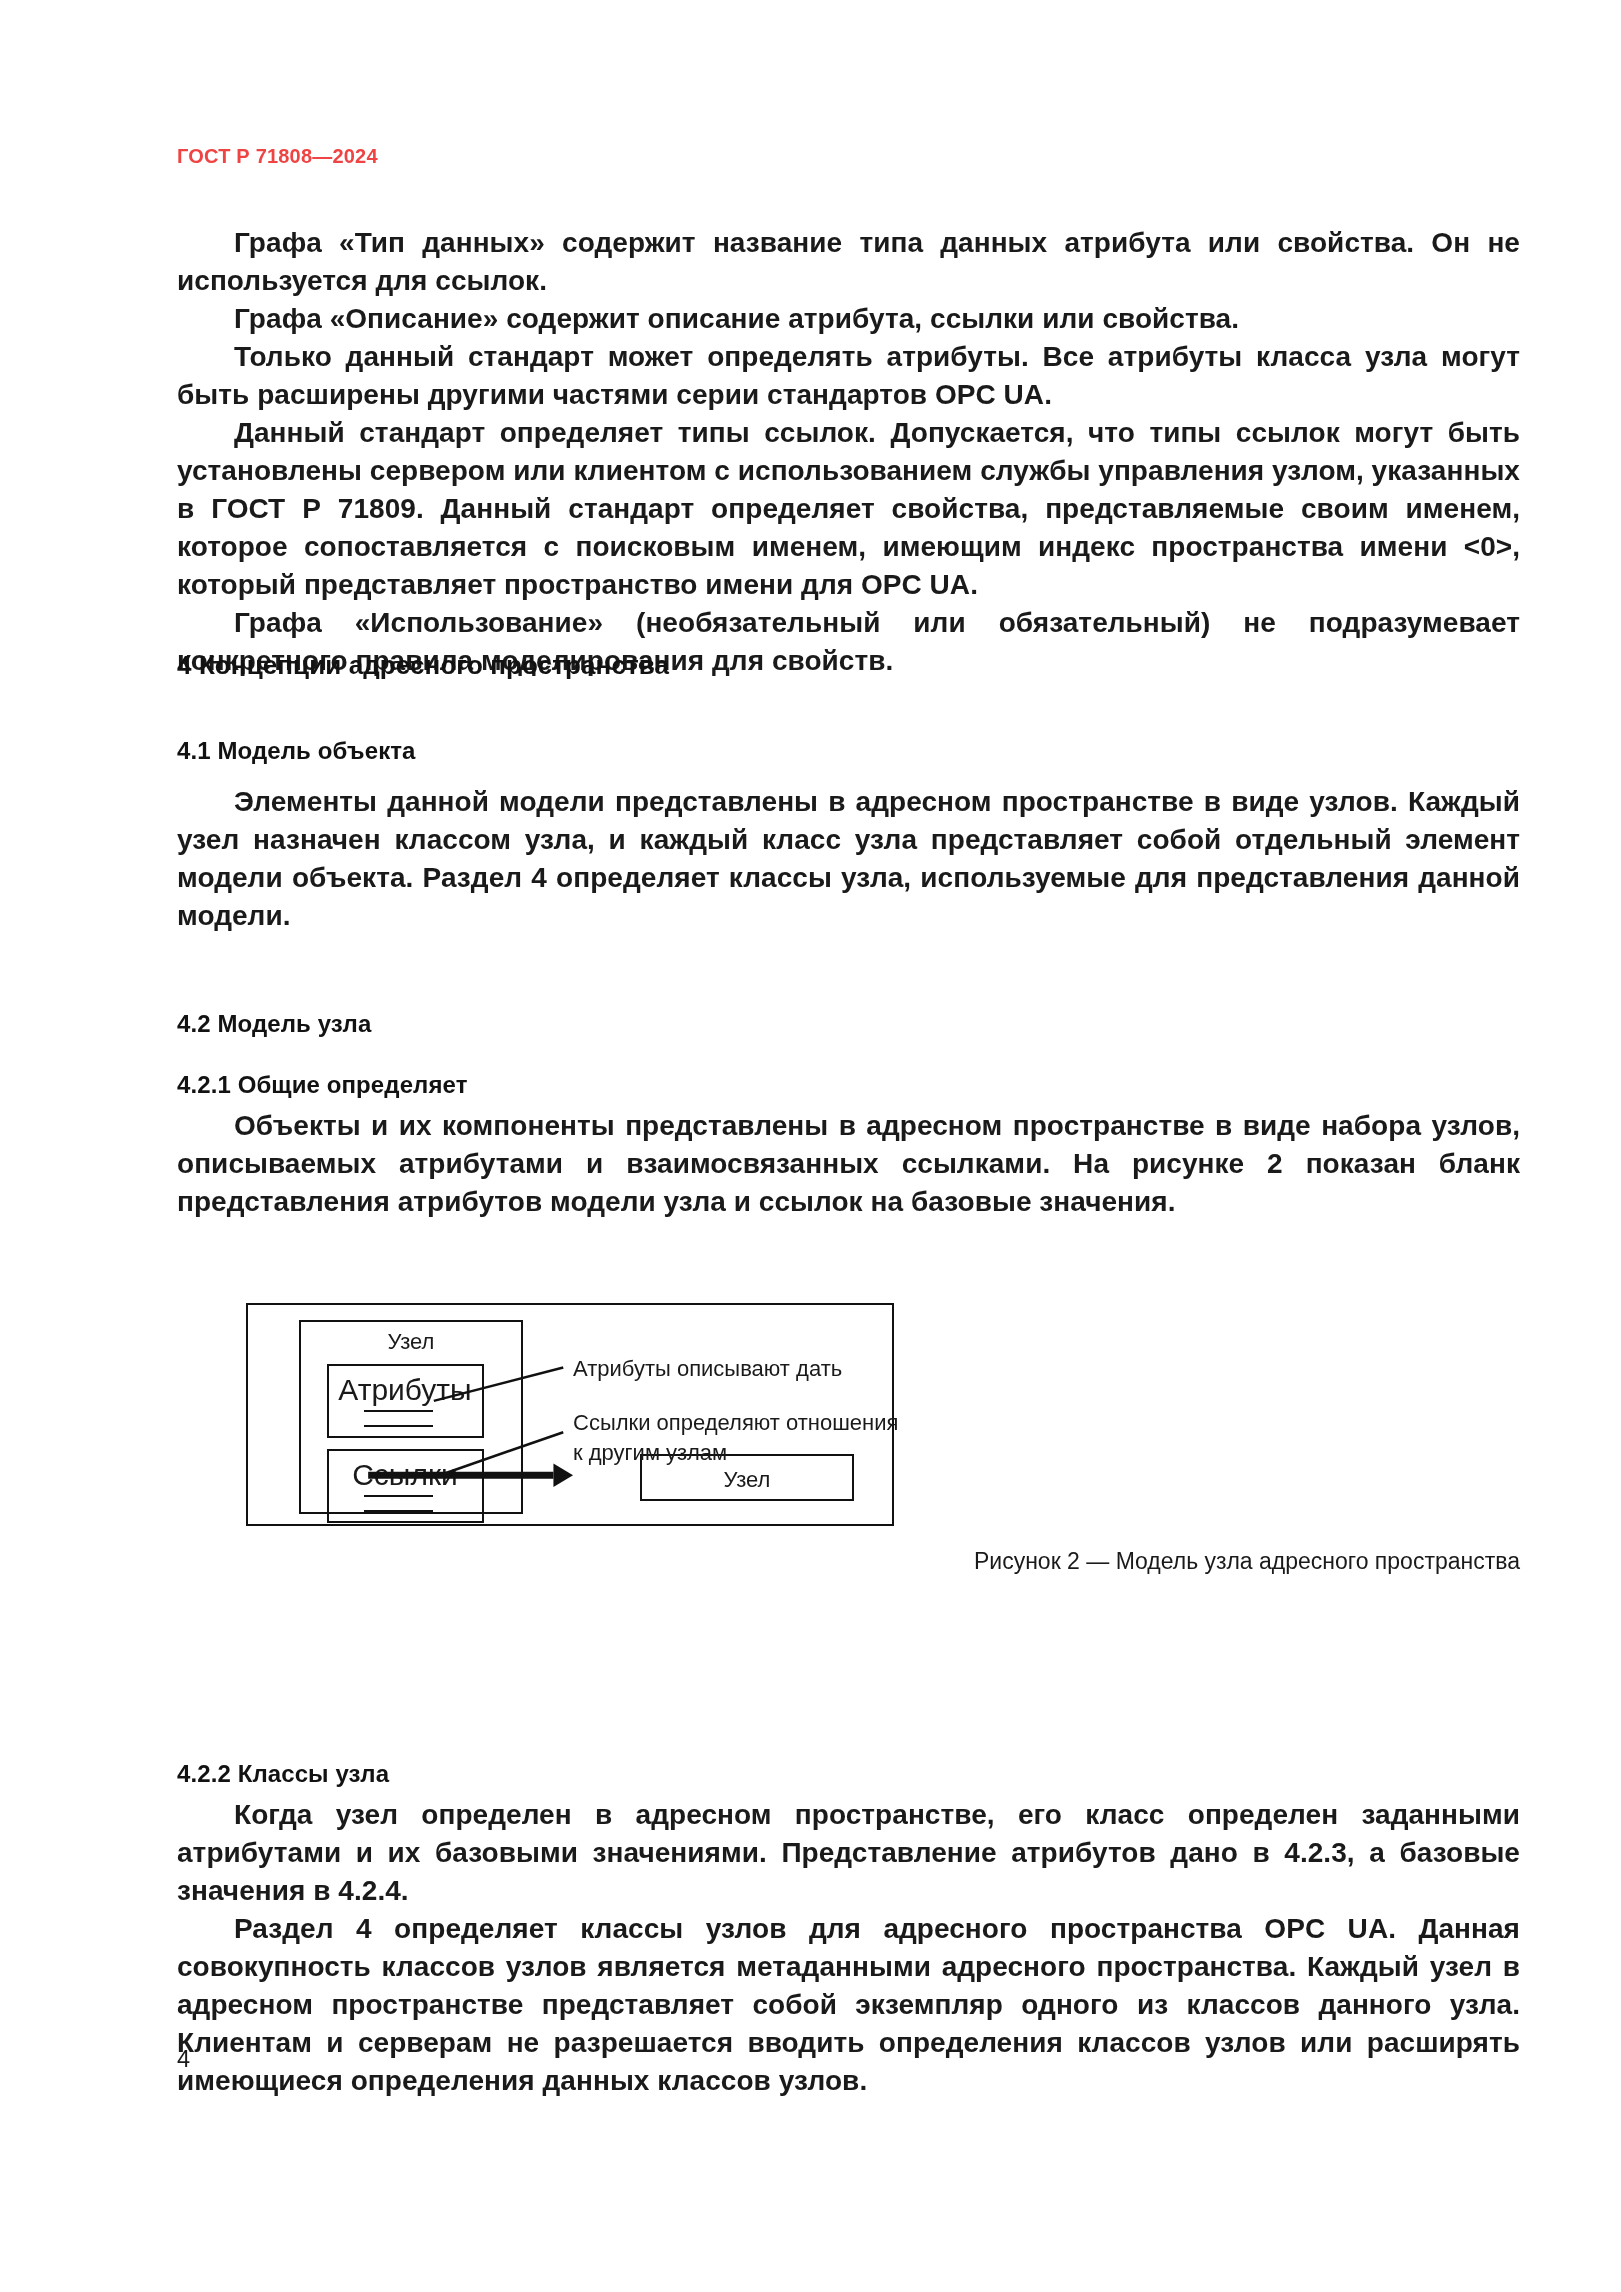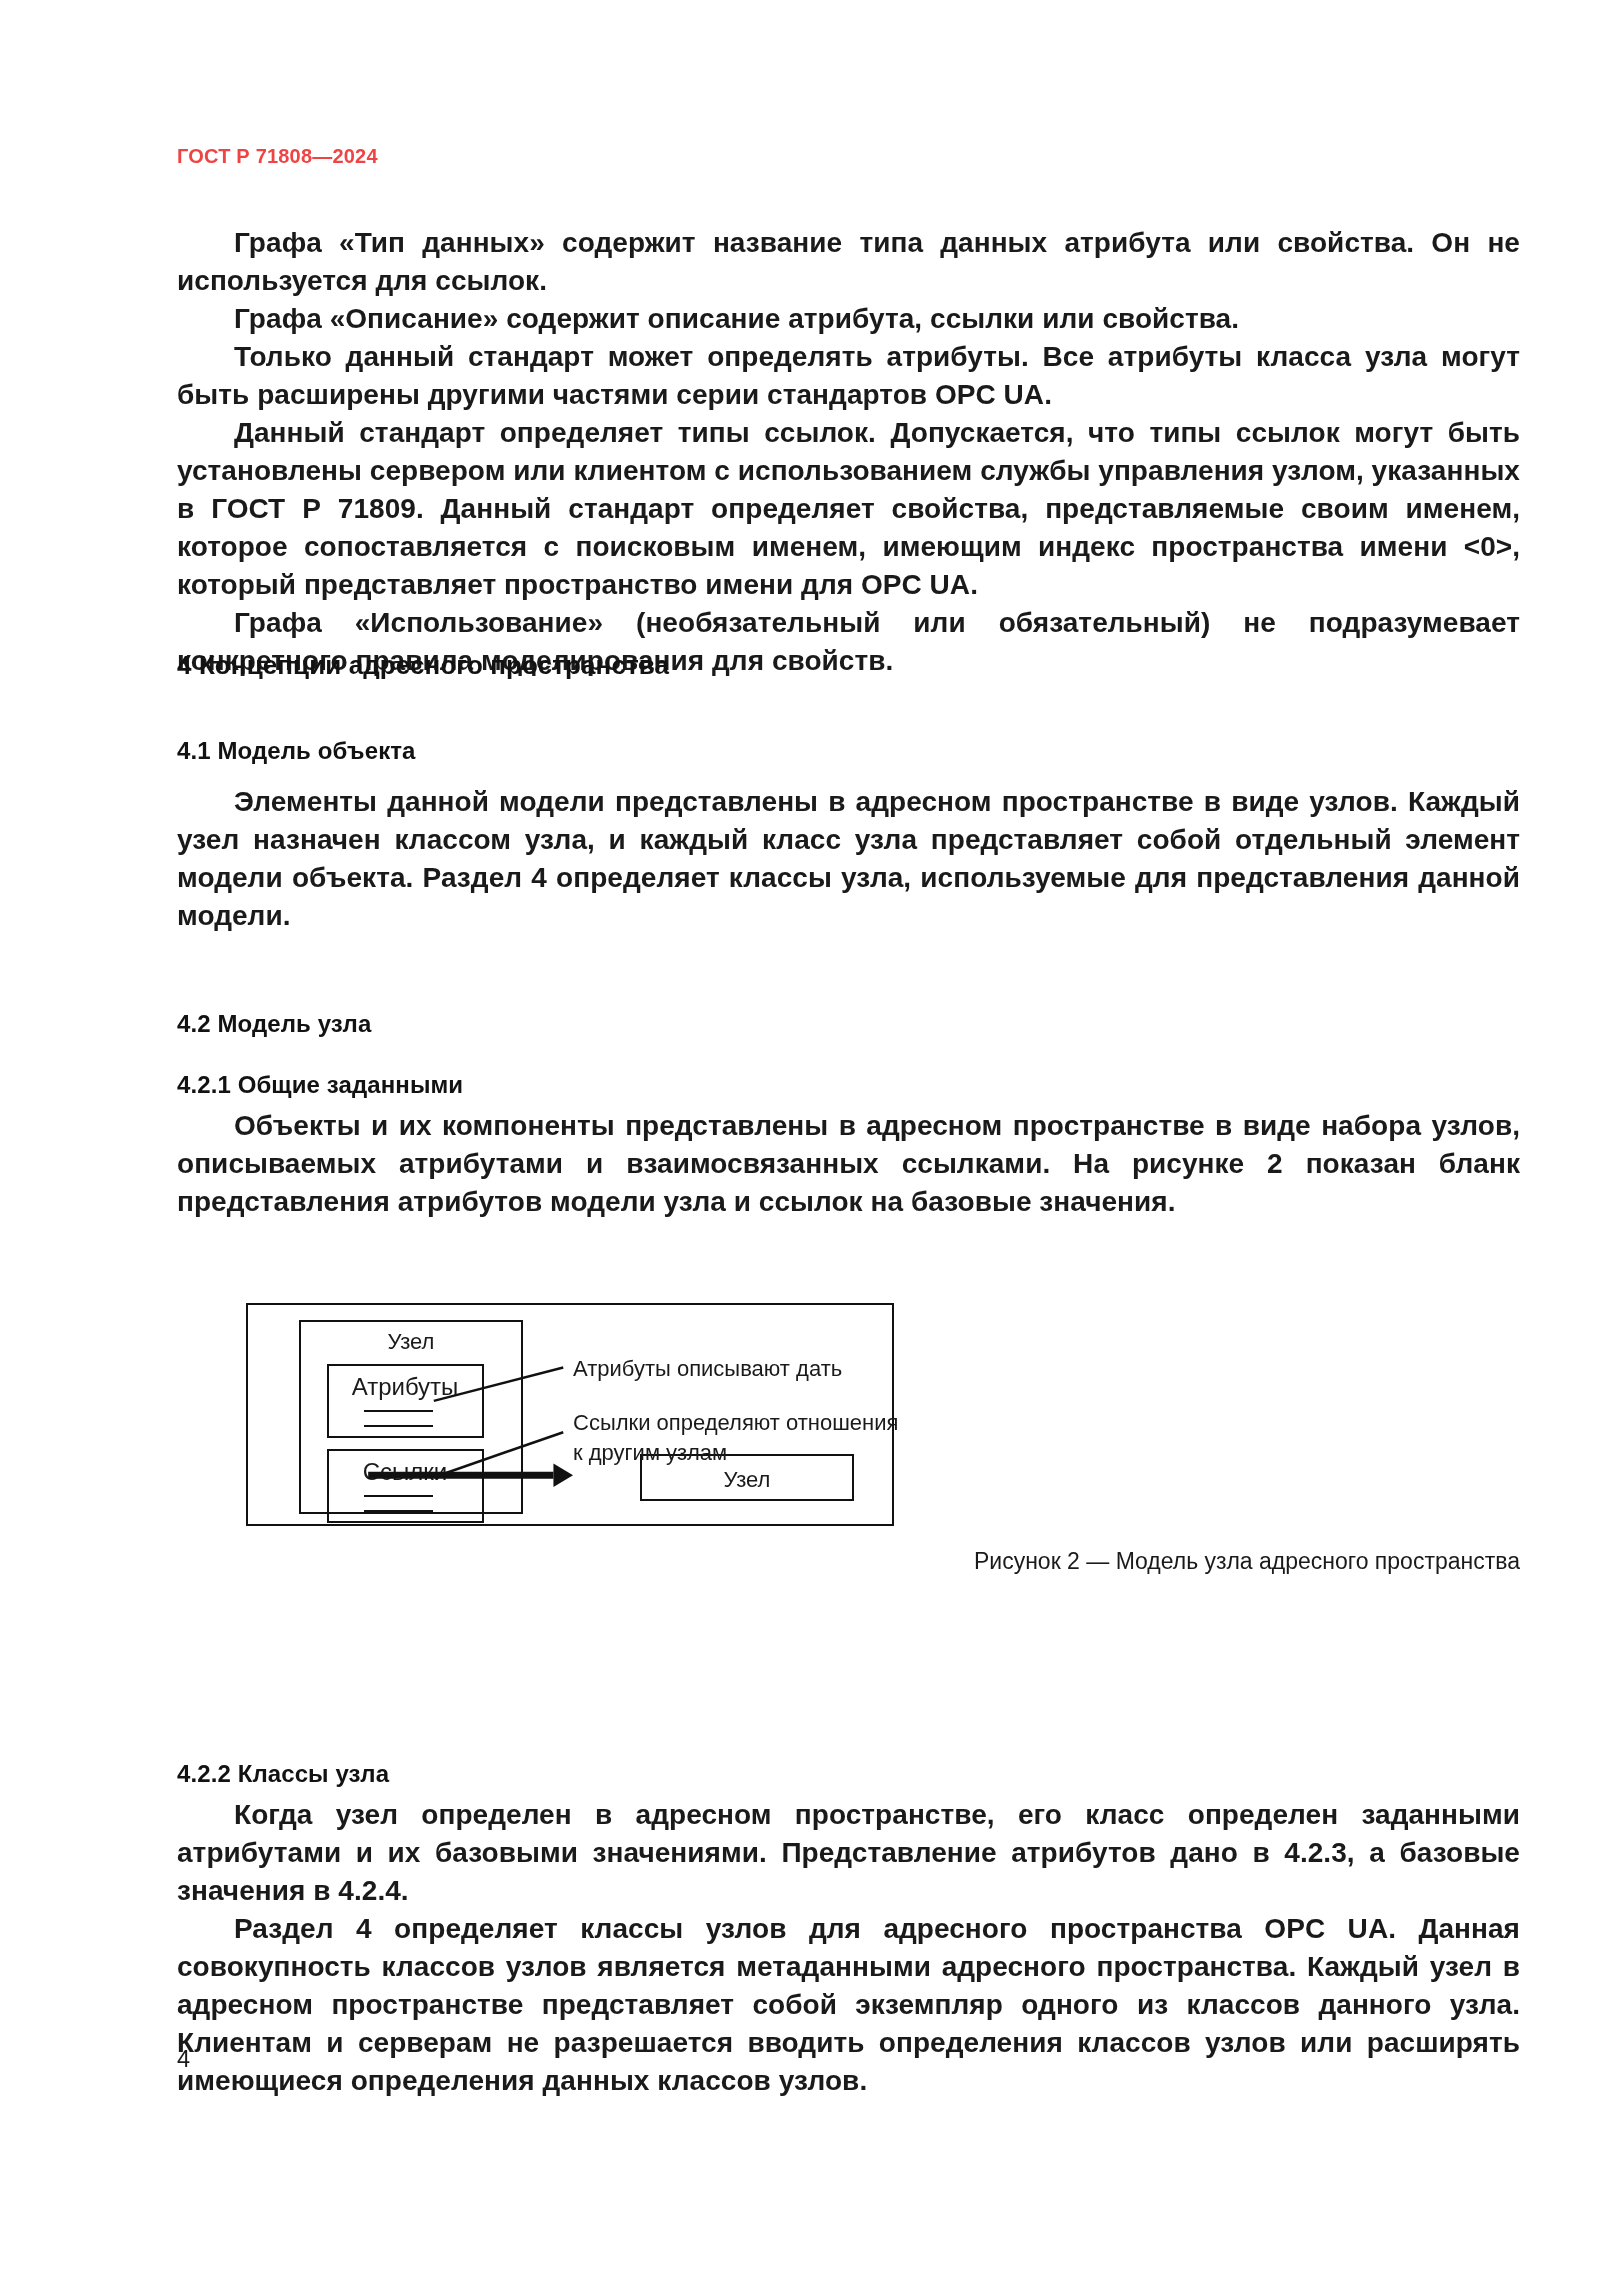--- a/index.html
+++ b/index.html
@@ -127,21 +127,21 @@
   .inner-box.references {
     top: 127px;
     height: 74px;
   }
   .inner-box-label {
     position: absolute;
     top: 6.9px;
     left: 0;
     width: 100%;
     text-align: center;
-    font-size: 24px;
+    font-size: 30px;
     color: #1a1a1a;
   }
   .rule-line {
     position: absolute;
     left: 35px;
     width: 69px;
     height: 0;
     border-top: 2.5px solid #111;
   }
   .rule-line.r1 { top: 44px; }
@@ -222,21 +222,21 @@
   <h1 class="sec" style="top:650px;">4 Концепции адресного пространства</h1>
 
   <h2 class="subsec" style="top:737px;">4.1 Модель объекта</h2>
 
   <div class="body-block" style="top:783px;">
     <p>Элементы данной модели представлены в адресном пространстве в виде узлов. Каждый узел назначен классом узла, и каждый класс узла представляет собой отдельный элемент модели объекта. Раздел 4 определяет классы узла, используемые для представления данной модели.</p>
   </div>
 
   <h2 class="subsec" style="top:1010px;">4.2 Модель узла</h2>
 
-  <h3 class="subsubsec" style="top:1071px;">4.2.1 Общие заданными</h3>
+  <h3 class="subsubsec" style="top:1071px;">4.2.1 Общие определяет</h3>
 
   <div class="body-block" style="top:1107px;">
     <p>Объекты и их компоненты представлены в адресном пространстве в виде набора узлов, описываемых атрибутами и взаимосвязанных ссылками. На рисунке 2 показан бланк представления атрибутов модели узла и ссылок на базовые значения.</p>
   </div>
 
   <div class="figure-wrap">
 
     <div class="figure-frame">
 
       <div class="node-outer">

